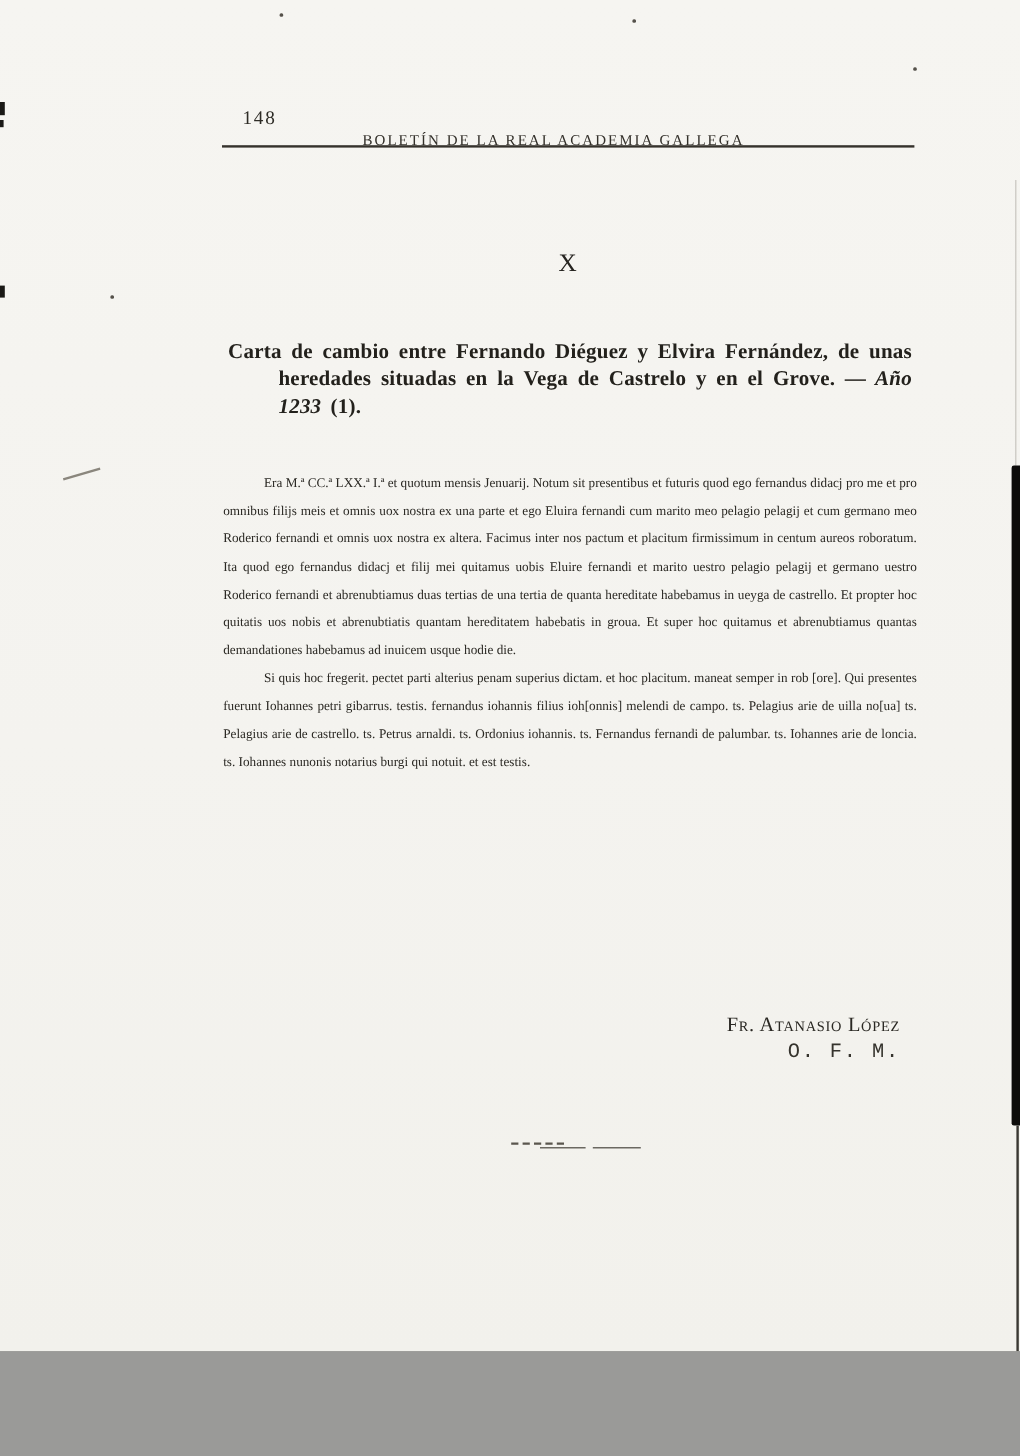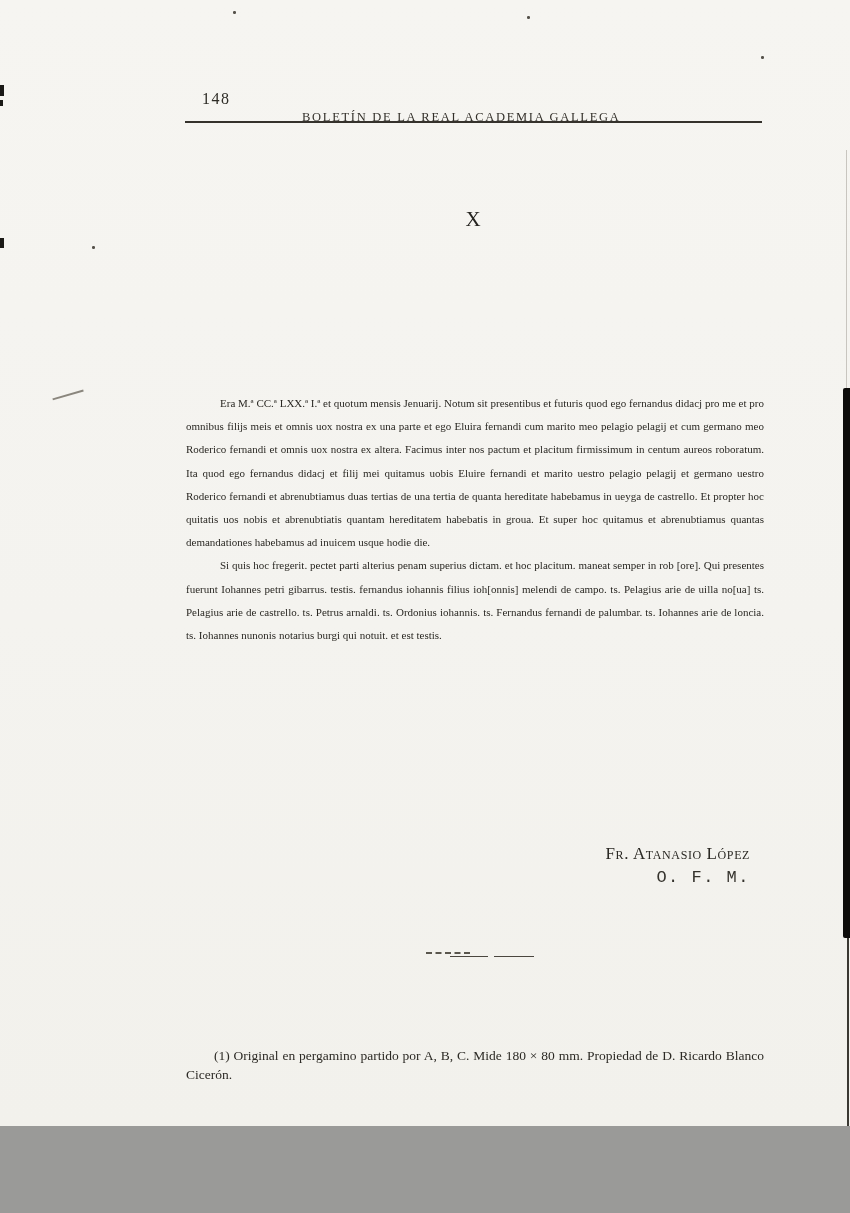--- a/index.html
+++ b/index.html
@@ -84,38 +84,38 @@
 <div class="page">
 
   <div class="header">
     <span class="pageno">148</span>
     <span class="journal">BOLETÍN DE LA REAL ACADEMIA GALLEGA</span>
   </div>
   <div class="header-rule"></div>
 
   <div class="section-x">X</div>
 
+  <h1 class="title"><span>Carta de cambio entre Fernando Diéguez y Elvira Fernández, de unas heredades situadas en la Vega de Castrelo y en el Grove.</span> <span class="title-year">— Año 1233</span> <span class="title-ref">(1).</span></h1>
 
   <div class="body">
     <p>Era M.ª CC.ª LXX.ª I.ª et quotum mensis Jenuarij. Notum sit presentibus et futuris quod ego fernandus didacj pro me et pro omnibus filijs meis et omnis uox nostra ex una parte et ego Eluira fernandi cum marito meo pelagio pelagij et cum germano meo Roderico fernandi et omnis uox nostra ex altera. Facimus inter nos pactum et placitum firmissimum in centum aureos roboratum. Ita quod ego fernandus didacj et filij mei quitamus uobis Eluire fernandi et marito uestro pelagio pelagij et germano uestro Roderico fernandi et abrenubtiamus duas tertias de una tertia de quanta hereditate habebamus in ueyga de castrello. Et propter hoc quitatis uos nobis et abrenubtiatis quantam hereditatem habebatis in groua. Et super hoc quitamus et abrenubtiamus quantas demandationes habebamus ad inuicem usque hodie die.</p>
     <p>Si quis hoc fregerit. pectet parti alterius penam superius dictam. et hoc placitum. maneat semper in rob [ore]. Qui presentes fuerunt Iohannes petri gibarrus. testis. fernandus iohannis filius ioh[onnis] melendi de campo. ts. Pelagius arie de uilla no[ua] ts. Pelagius arie de castrello. ts. Petrus arnaldi. ts. Ordonius iohannis. ts. Fernandus fernandi de palumbar. ts. Iohannes arie de loncia. ts. Iohannes nunonis notarius burgi qui notuit. et est testis.</p>
   </div>
 
   <div class="signature">
     <div class="sig-name">Fr. Atanasio López</div>
     <div class="sig-order">O. F. M.</div>
   </div>
 
   <div class="divider">
     <span class="dash-dot"></span>
     <span class="line1"></span>
     <span class="line2"></span>
   </div>
 
-  <div class="footnote">(1)  Original en pergamino partido por A, B, C. Mide 180 × 80 mm. Propiedad de D. Ricardo Blanco Cicerón.</div>
 
   <div class="right-line-upper"></div>
   <div class="right-bar"></div>
   <div class="right-bar-lower"></div>
   <div class="bottom-line"></div>
   <div class="left-mark1"></div>
   <div class="left-mark2"></div>
   <div class="left-mark3"></div>
   <div class="pen-stroke"></div>
   <div class="speck s1"></div>

